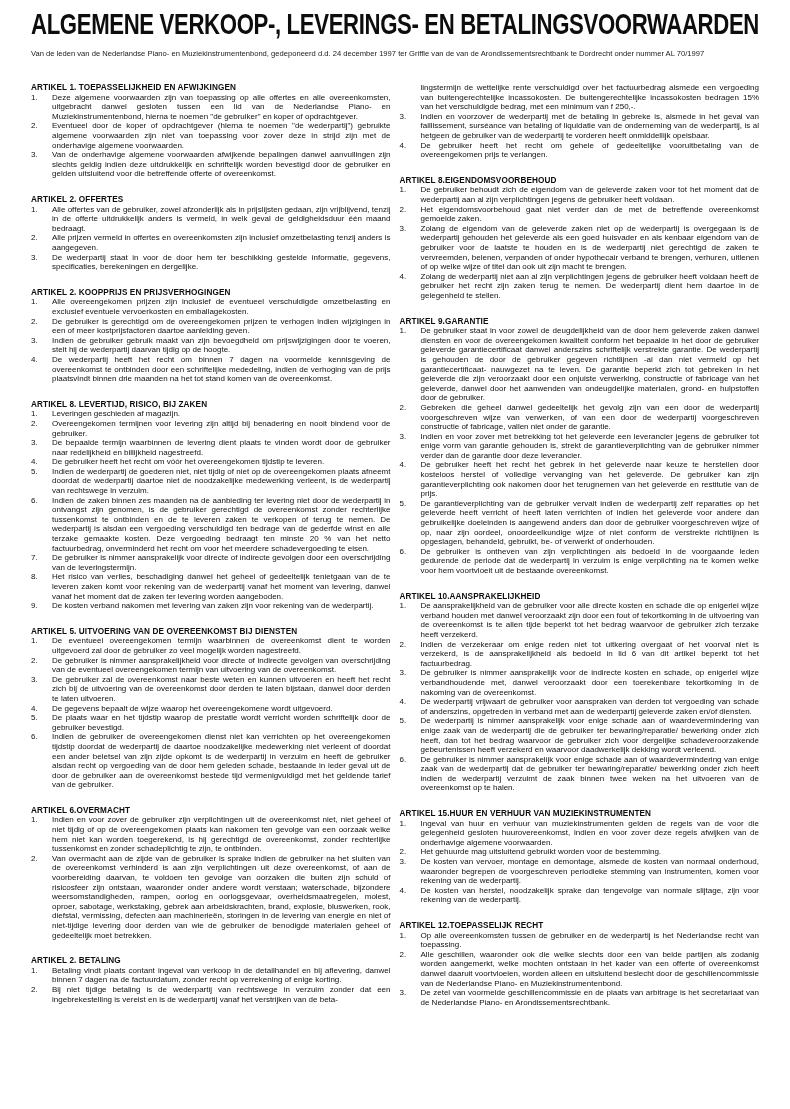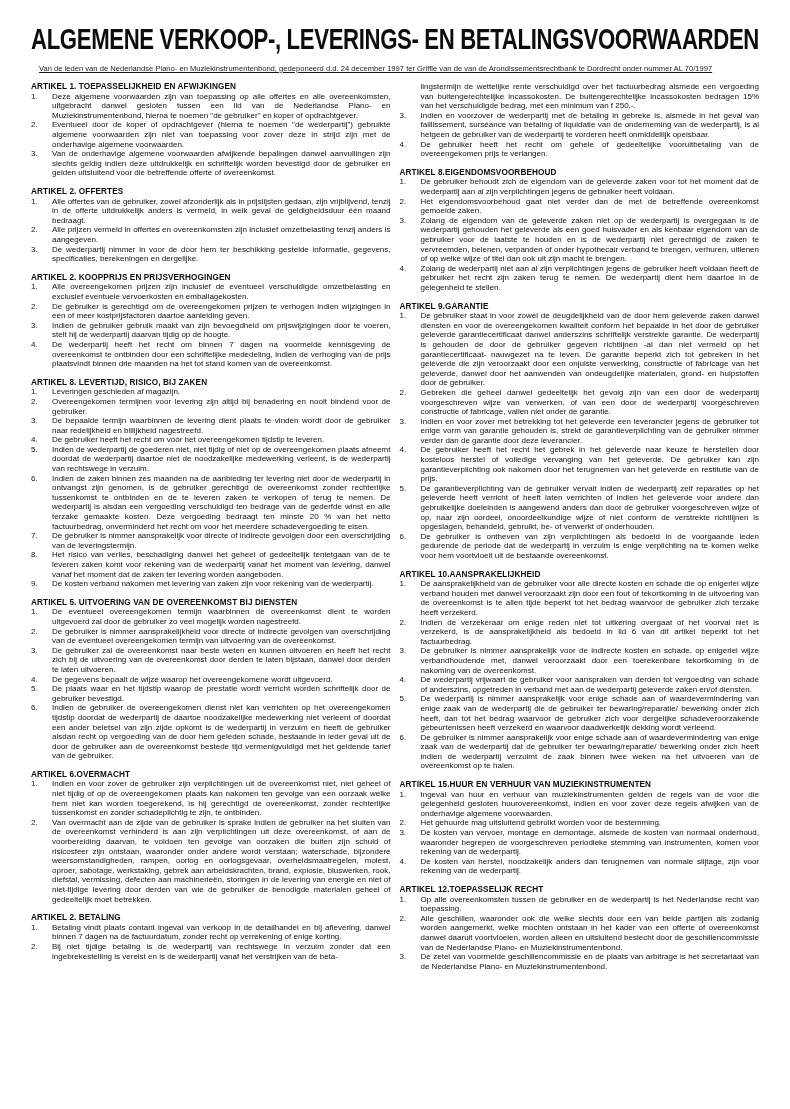--- a/index.html
+++ b/index.html
@@ -7,54 +7,53 @@
     background: #ffffff;
     width: 790px; height: 1109px;
     overflow: hidden;
     font-family: "Liberation Sans", "DejaVu Sans", sans-serif;
     color: #111111;
     -webkit-font-smoothing: antialiased;
   }
   .page {
     box-sizing: border-box;
     width: 790px; height: 1109px;
-    padding: 24px 31px 18px 31px;
+    padding: 9px 31px 18px 31px;
     background: #ffffff;
   }
   .title {
     font-size: 30px;
     font-weight: bold;
     line-height: 1.0;
     letter-spacing: -0.5px;
     white-space: nowrap;
     display: inline-block;
     transform-origin: left center;
     margin: 0 0 3px 0;
     color: #0d0d0d;
   }
   .subtitle {
     font-size: 7.6px;
     line-height: 1.2;
     white-space: nowrap;
     display: inline-block;
     transform-origin: left center;
-    margin: 0 0 9px 8px;
+    margin: 0 0 9px 0;
     color: #1a1a1a;
-    text-decoration: underline;
   }
   .cols {
     display: flex;
     gap: 9px;
     align-items: flex-start;
   }
   .col {
     flex: 1 1 0;
     min-width: 0;
   }
-  .article { margin: 0 0 9px 0; }
+  .article { margin: 16px 0 9px 0; }
   .art-heading {
     font-size: 8.2px;
     font-weight: bold;
     line-height: 9.6px;
     letter-spacing: 0.1px;
     color: #0d0d0d;
   }
   .item {
     display: flex;
     font-size: 8px;
@@ -103,21 +102,21 @@
           <div class="item">
             <span class="num">1.</span>
             <span class="txt">Alle offertes van de gebruiker, zowel afzonderlijk als in prijslijsten gedaan, zijn vrijblijvend, tenzij in de offerte uitdrukkelijk anders is vermeld, in welk geval de geldigheidsduur één maand bedraagt.</span>
           </div>
           <div class="item">
             <span class="num">2.</span>
             <span class="txt">Alle prijzen vermeld in offertes en overeenkomsten zijn inclusief omzetbelasting tenzij anders is aangegeven.</span>
           </div>
           <div class="item">
             <span class="num">3.</span>
-            <span class="txt">De wederpartij nimmer in voor de door hem ter beschikking gestelde informatie, gegevens, specificaties, berekeningen en dergelijke.</span>
+            <span class="txt">De wederpartij staat in voor de door hem ter beschikking gestelde informatie, gegevens, specificaties, berekeningen en dergelijke.</span>
           </div>
         </div>
         <div class="article">
           <div class="art-heading">ARTIKEL 2. KOOPPRIJS EN PRIJSVERHOGINGEN</div>
           <div class="item">
             <span class="num">1.</span>
             <span class="txt">Alle overeengekomen prijzen zijn inclusief de eventueel verschuldigde omzetbelasting en exclusief eventuele vervoerkosten en emballagekosten.</span>
           </div>
           <div class="item">
             <span class="num">2.</span>
@@ -318,33 +317,33 @@
           <div class="item">
             <span class="num">2.</span>
             <span class="txt">Het gehuurde mag uitsluitend gebruikt worden voor de bestemming.</span>
           </div>
           <div class="item">
             <span class="num">3.</span>
             <span class="txt">De kosten van vervoer, montage en demontage, alsmede de kosten van normaal onderhoud, waaronder begrepen de voorgeschreven periodieke stemming van instrumenten, komen voor rekening van de wederpartij.</span>
           </div>
           <div class="item">
             <span class="num">4.</span>
-            <span class="txt">De kosten van herstel, noodzakelijk anders dan terugnemen van normale slijtage, zijn voor rekening van de wederpartij.</span>
+            <span class="txt">De kosten van herstel, noodzakelijk sprake dan tengevolge van normale slijtage, zijn voor rekening van de wederpartij.</span>
           </div>
         </div>
         <div class="article">
           <div class="art-heading">ARTIKEL 12.TOEPASSELIJK RECHT</div>
           <div class="item">
             <span class="num">1.</span>
             <span class="txt">Op alle overeenkomsten tussen de gebruiker en de wederpartij is het Nederlandse recht van toepassing.</span>
           </div>
           <div class="item">
             <span class="num">2.</span>
             <span class="txt">Alle geschillen, waaronder ook die welke slechts door een van beide partijen als zodanig worden aangemerkt, welke mochten ontstaan in het kader van een offerte of overeenkomst danwel daaruit voortvloeien, worden alleen en uitsluitend beslecht door de geschillencommissie van de Nederlandse Piano- en Muziekinstrumentenbond.</span>
           </div>
           <div class="item">
             <span class="num">3.</span>
-            <span class="txt">De zetel van voormelde geschillencommissie en de plaats van arbitrage is het secretariaat van de Nederlandse Piano- en Muziekinstrumentenbond.</span>
+            <span class="txt">De zetel van voormelde geschillencommissie en de plaats van arbitrage is het secretariaat van de Nederlandse Piano- en Arondissementsrechtbank.</span>
           </div>
         </div>
       </div>
   </div>
 </div>
 
 </body></html>

